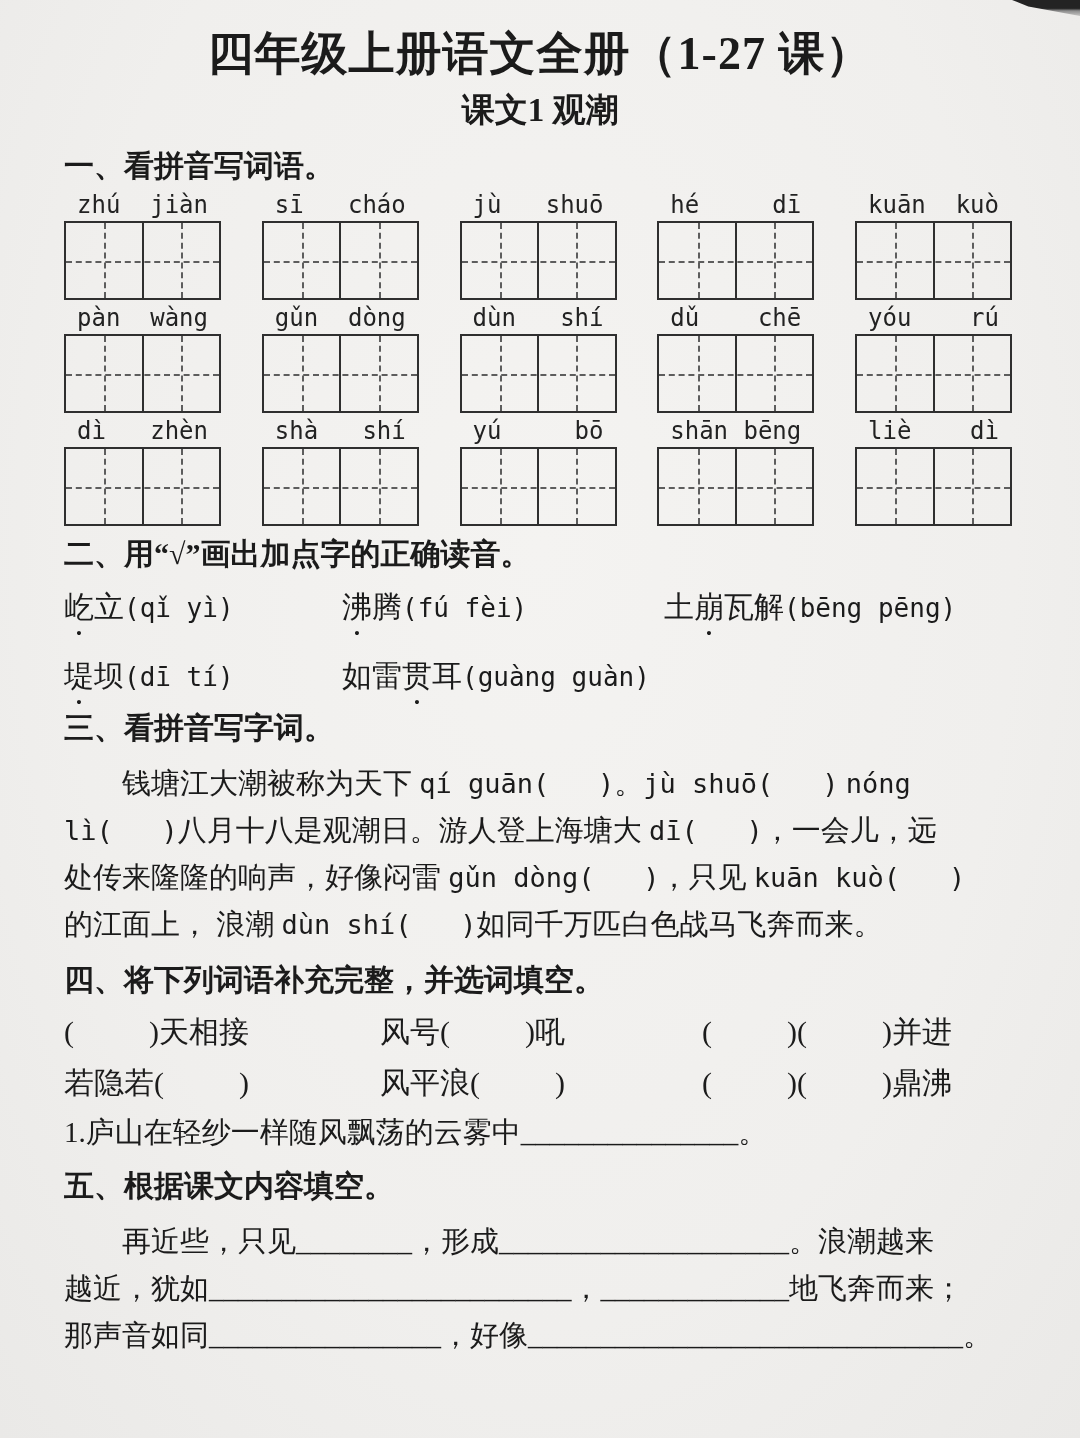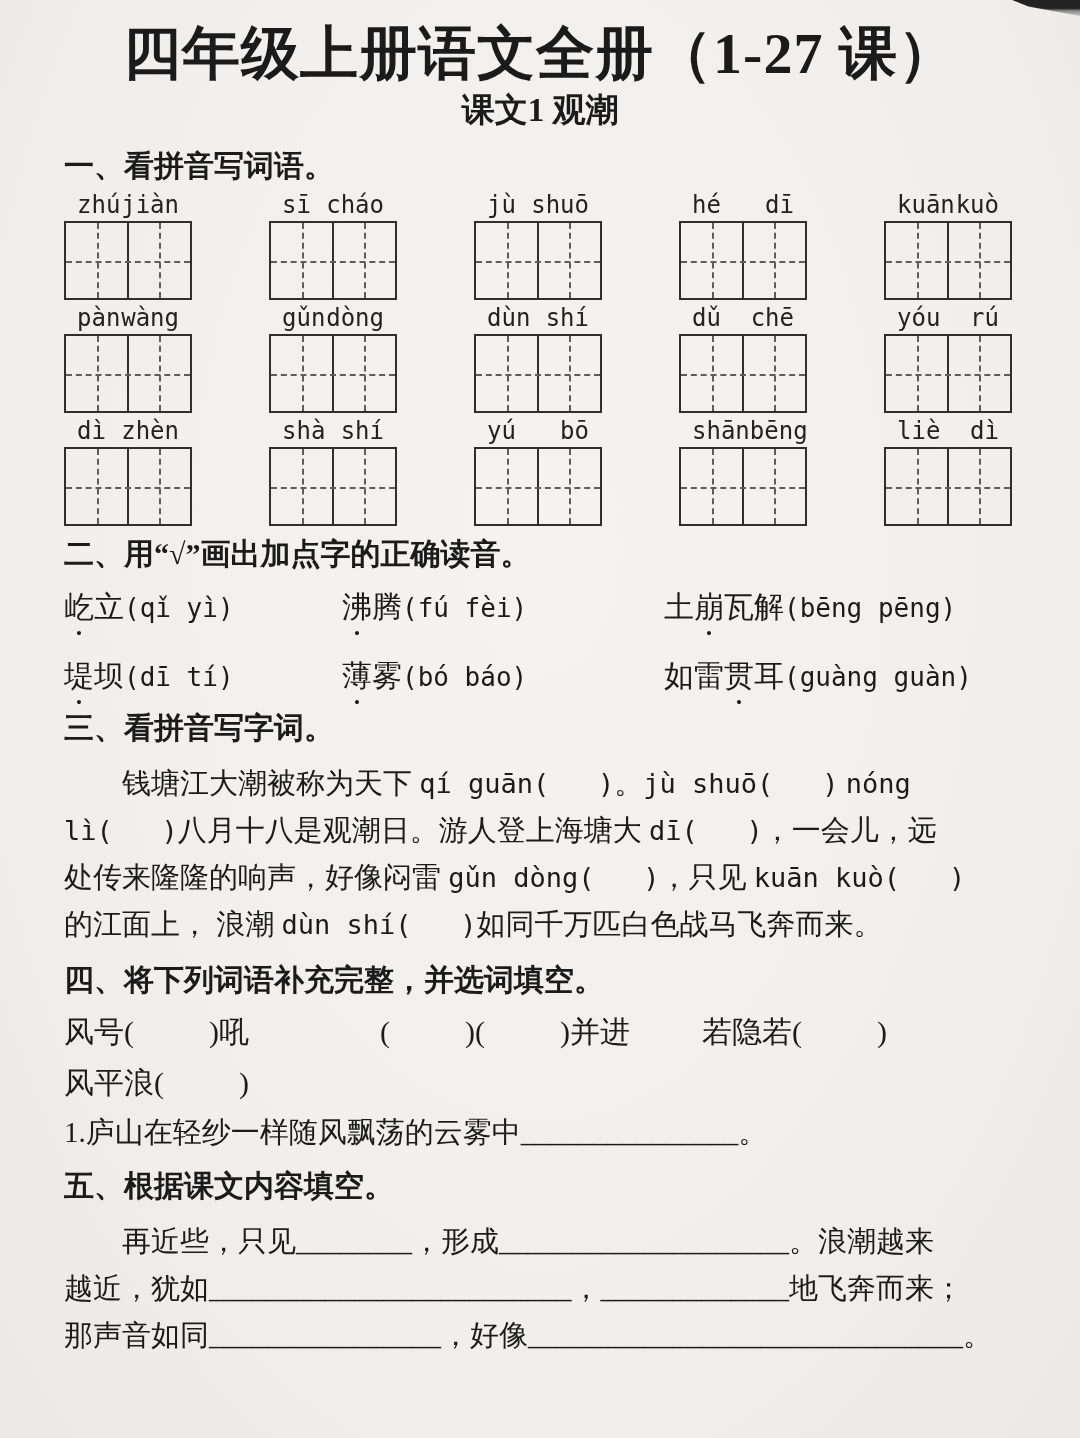--- a/index.html
+++ b/index.html
@@ -13,38 +13,38 @@
     background:radial-gradient(ellipse at 50% 38%, #f4f3f1 0%, #f0efed 62%, #eae9e7 100%);
     font-family:"Liberation Serif","DejaVu Serif",serif;
   }
   .corner{
     position:absolute;top:0;right:0;width:68px;height:16px;
     background:linear-gradient(180deg,#232323 0 52%,#8d8d8d 68%,#c6c5c3 100%);
     clip-path:polygon(0 0,100% 0,100% 100%,24% 40%);
   }
   .title{
     margin:24px 0 0 0;text-align:center;
-    font-size:58px;font-weight:700;letter-spacing:1px;line-height:60px;
+    font-size:46px;font-weight:700;letter-spacing:1px;line-height:60px;
   }
   .subtitle{
     margin:4px 0 0 0;text-align:center;
     font-size:33px;font-weight:700;line-height:44px;
   }
   .sec-head{
     margin:8px 0 6px 64px;
     font-size:30px;font-weight:700;line-height:40px;white-space:pre;
   }
   .sec-head.s1{margin-top:14px;}
   .sec-head.s3{}
   .sec-head.s4{margin-top:12px;}
   .sec-head.s5{margin-top:10px;}
 
   
   .grid-row{display:flex;justify-content:space-between;margin:0 68px 5px 64px;}
-  .group{width:128px;}
+  .group{width:157px;}
   .py-pair{
     display:flex;justify-content:space-between;padding:0 13px;
     font-family:"DejaVu Sans Mono",monospace;
     font-size:24px;line-height:27px;margin-bottom:2px;color:#222;
   }
   .gbox{height:75px;border:2.5px solid #2f2f2f;position:relative;}
   .gbox i{display:block;}
   .vm{position:absolute;top:0;bottom:0;left:50%;width:2px;margin-left:-1px;background:#2f2f2f;}
   .vd{position:absolute;top:0;bottom:0;border-left:2px dashed #5d5d5d;}
   .d1{left:25%;}.d2{left:75%;}
@@ -277,34 +277,33 @@
         </div>
       </div>
     </div>
 
   <div class="sec-head s2">二、用“√”画出加点字的正确读音。</div>
   <div id="sec2-items" class="read-grid">
       <div class="read-item"><span class="dc">屹</span><span class="hz">立</span><span class="rd">(qǐ yì)</span></div>
       <div class="read-item"><span class="dc">沸</span><span class="hz">腾</span><span class="rd">(fú fèi)</span></div>
       <div class="read-item"><span class="hz">土</span><span class="dc">崩</span><span class="hz">瓦解</span><span class="rd">(bēng pēng)</span></div>
       <div class="read-item"><span class="dc">堤</span><span class="hz">坝</span><span class="rd">(dī tí)</span></div>
-      <div class="read-item"><span class="dc">薄</span><span class="hz">雾</span><span class="rd">(bó báo)</span></div>
       <div class="read-item"><span class="hz">如雷</span><span class="dc">贯</span><span class="hz">耳</span><span class="rd">(guàng guàn)</span></div>
     </div>
 
   <div class="sec-head s3">三、看拼音写字词。</div>
   <div id="sec3-par" class="par">
       <div class="par-line indent"><span class="hz">钱塘江大潮被称为天下 </span><span class="pyin">qí guān(   )</span><span class="hz">。</span><span class="pyin">jù shuō(   )</span><span class="hz"> </span><span class="pyin">nóng</span></div>
       <div class="par-line"><span class="pyin">lì(   )</span><span class="hz">八月十八是观潮日。游人登上海塘大 </span><span class="pyin">dī(   )</span><span class="hz">，一会儿，远</span></div>
       <div class="par-line"><span class="hz">处传来隆隆的响声，好像闷雷 </span><span class="pyin">gǔn dòng(   )</span><span class="hz">，只见 </span><span class="pyin">kuān kuò(   )</span></div>
       <div class="par-line"><span class="hz">的江面上， 浪潮 </span><span class="pyin">dùn shí(   )</span><span class="hz">如同千万匹白色战马飞奔而来。</span></div>
     </div>
 
   <div class="sec-head s4">四、将下列词语补充完整，并选词填空。</div>
-  <div id="sec4-words" class="word-grid"><div class="word-cell">风号(          )吼</div><div class="word-cell">(          )(          )并进</div><div class="word-cell">若隐若(          )</div><div class="word-cell">风平浪(          )</div></div>
+  <div id="sec4-words" class="word-grid"><div class="word-cell">(          )天相接</div><div class="word-cell">风号(          )吼</div><div class="word-cell">(          )(          )并进</div><div class="word-cell">若隐若(          )</div><div class="word-cell">风平浪(          )</div><div class="word-cell">(          )(          )鼎沸</div></div>
   <div id="sec4-items">
       <div class="fill-item">1.庐山在轻纱一样随风飘荡的云雾中_______________。</div>
     </div>
 
   <div class="sec-head s5">五、根据课文内容填空。</div>
   <div id="sec5-par" class="par">
       <div class="par-line indent">再近些，只见________，形成____________________。浪潮越来</div>
       <div class="par-line">越近，犹如_________________________，_____________地飞奔而来；</div>
       <div class="par-line">那声音如同________________，好像______________________________。</div>
     </div>

